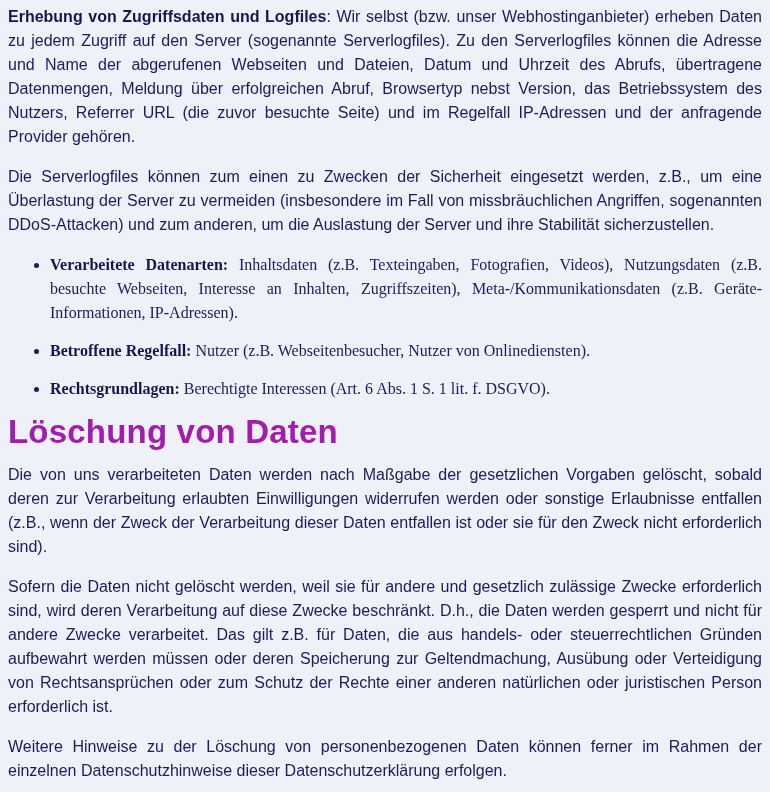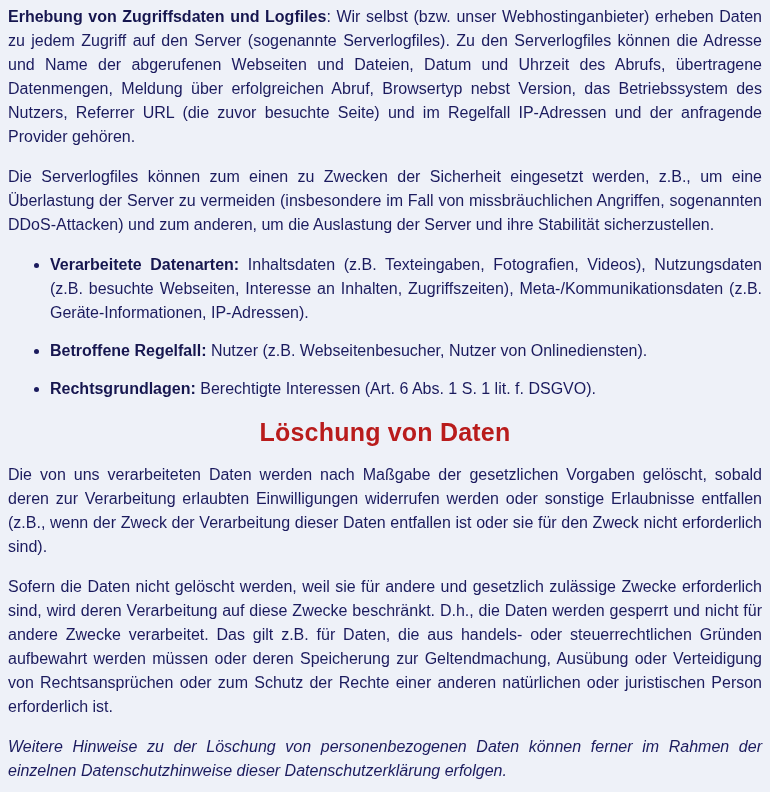--- a/index.html
+++ b/index.html
@@ -28,40 +28,40 @@
   .doc p:first-child {
     margin-top: 0;
   }
   strong.lead {
     font-weight: 700;
     color: #16164f;
   }
   ul.points {
     margin: 16px 0 16px 0;
     padding-left: 42px;
+    font-family: Liberation Serif, serif;
   }
   ul.points li {
     margin-bottom: 14px;
     text-align: justify;
   }
   ul.points li:last-child {
     margin-bottom: 8px;
   }
   h2.section-heading {
-    font-size: 25px;
+    font-size: 33px;
     line-height: 30px;
     font-weight: 700;
-    color: #b91c1c;
+    color: #a21caf;
     margin: 14px 0 16px 0;
-    text-align: center;
+    text-align: left;
     letter-spacing: 0.2px;
   }
   .doc p:last-child {
     margin-bottom: 16px;
-    font-style: italic;
   }
 </style>
 </head>
 <body>
 
 <div class="doc">
 
   <p><strong class="lead">Erhebung von Zugriffsdaten und Logfiles</strong><span>: Wir selbst (bzw. unser Webhostinganbieter) erheben Daten zu jedem Zugriff auf den Server (sogenannte Serverlogfiles). Zu den Serverlogfiles können die Adresse und Name der abgerufenen Webseiten und Dateien, Datum und Uhrzeit des Abrufs, übertragene Datenmengen, Meldung über erfolgreichen Abruf, Browsertyp nebst Version, das Betriebssystem des Nutzers, Referrer URL (die zuvor besuchte Seite) und im Regelfall IP-Adressen und der anfragende Provider gehören.</span></p>
 
   <p>Die Serverlogfiles können zum einen zu Zwecken der Sicherheit eingesetzt werden, z.B., um eine Überlastung der Server zu vermeiden (insbesondere im Fall von missbräuchlichen Angriffen, sogenannten DDoS-Attacken) und zum anderen, um die Auslastung der Server und ihre Stabilität sicherzustellen.</p>

